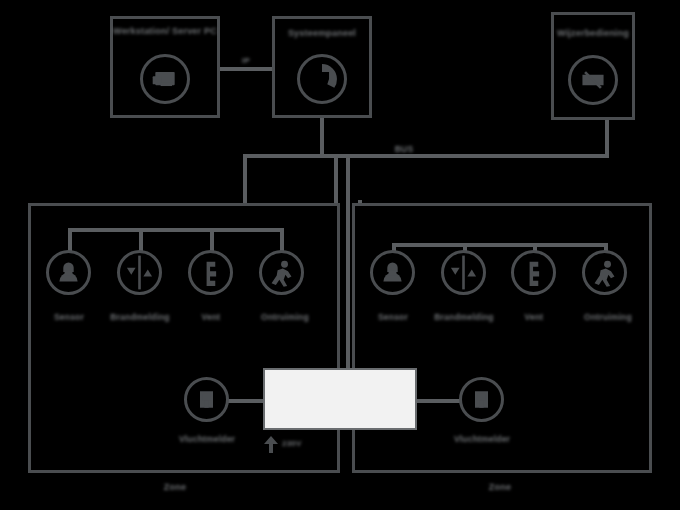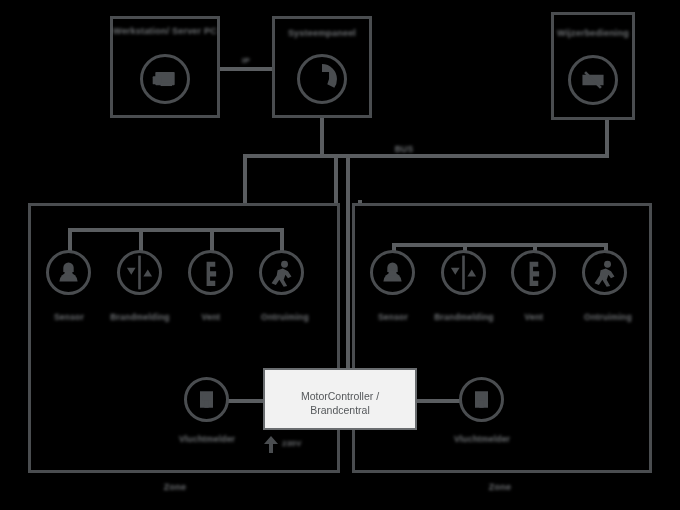--- a/index.html
+++ b/index.html
@@ -184,22 +184,20 @@
   <div class="ic" style="left:459px;top:377px;width:45px;height:45px;">
     <svg viewBox="0 0 45 45">
       <rect x="15" y="13" width="15" height="19"></rect>
       <rect x="18" y="16" width="9" height="8" fill="#000"></rect>
       <rect x="20" y="24" width="5" height="8" fill="#000"></rect>
     </svg>
   </div>
   <div class="lbl t-dev" style="left:441px;top:434px;width:82px;">Vluchtmelder</div>
 
   <div class="ctrlbox" style="left:263px;top:368px;width:154px;height:62px;"></div>
-  <div class="crisp" style="left:263px;top:389px;width:154px;">MotorController /
-Brandcentral</div>
 
   <div class="ic" style="left:262px;top:434px;width:18px;height:20px;border:none;">
     <svg viewBox="0 0 18 20">
       <polygon points="9,2 16,10 11,10 11,19 7,19 7,10 2,10"></polygon>
     </svg>
   </div>
   <div class="lbl t-small" style="left:282px;top:439px;width:34px;text-align:left;">230V</div>
 
 </div>
 

